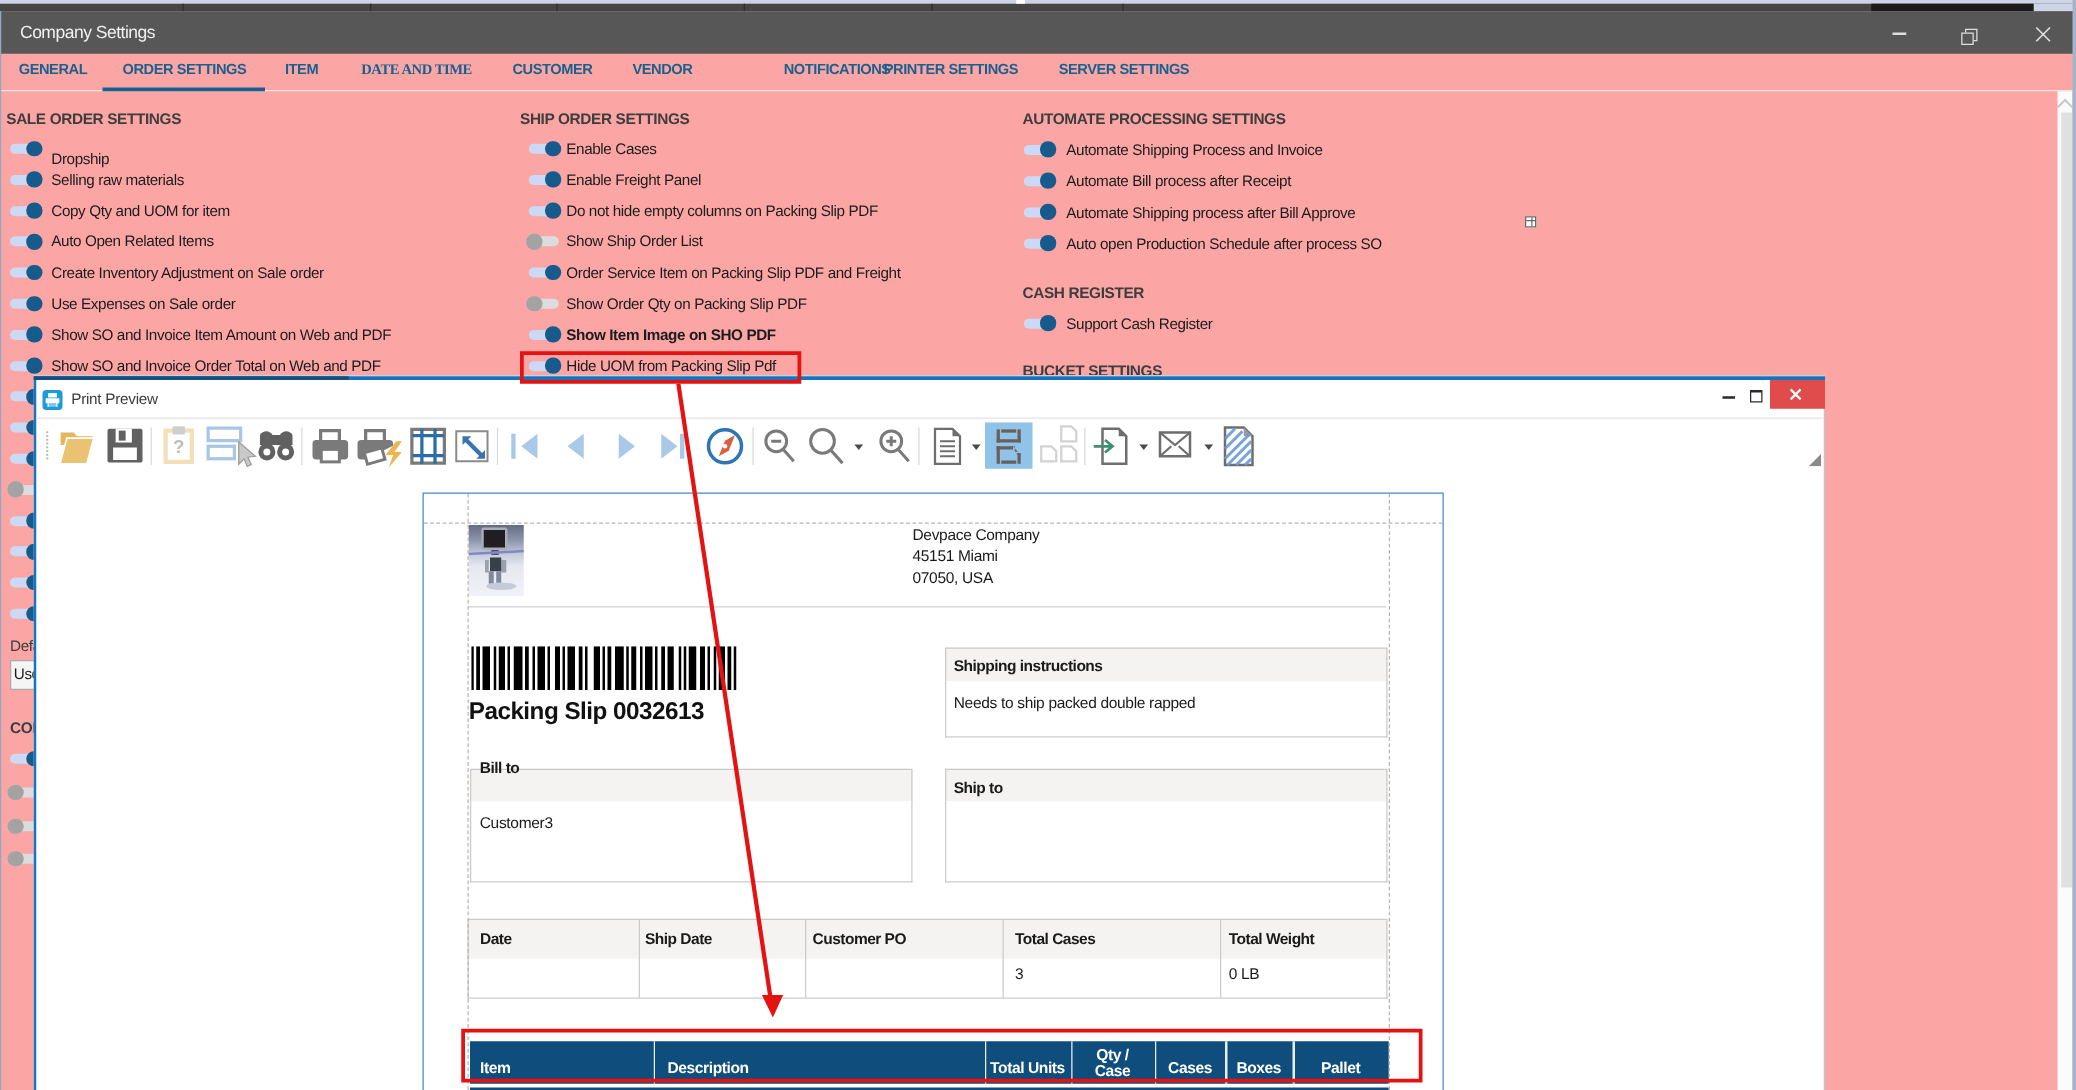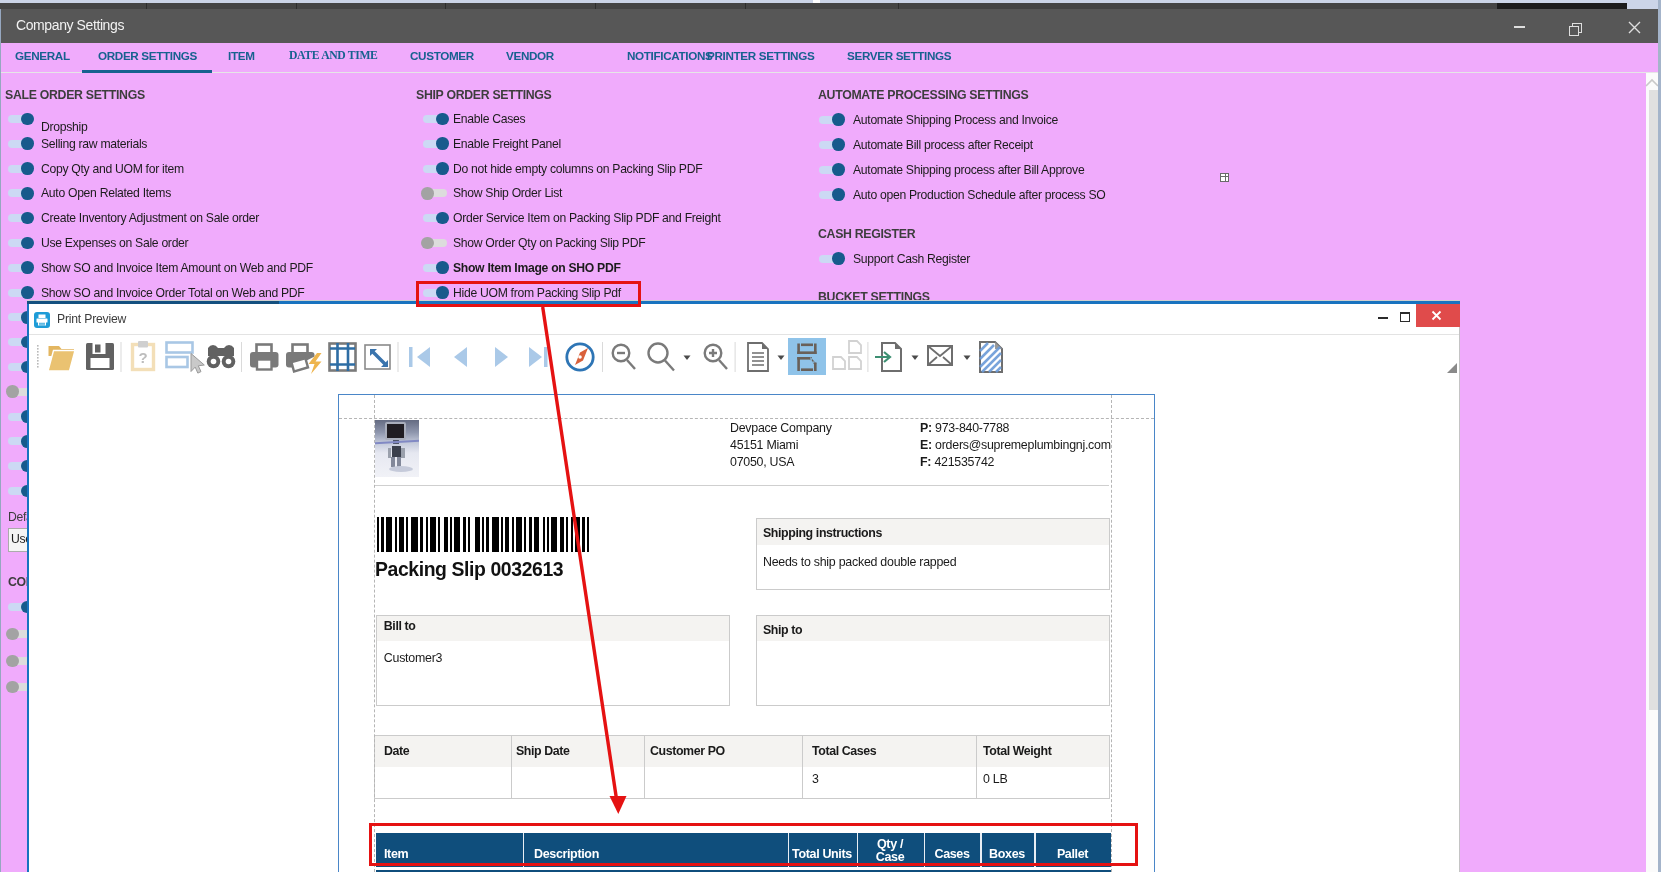--- a/index.html
+++ b/index.html
@@ -1,17 +1,17 @@
 <!DOCTYPE html>
 <html><head>
 <meta charset="utf-8">
 <style>
   html,body{margin:0;padding:0;}
   body{font-family:"Liberation Sans",sans-serif;}
-  #root{position:relative;width:1661px;height:872px;background:#f0abfc;overflow:hidden;}
+  #root{position:relative;width:1661px;height:872px;background:#fca5a5;overflow:hidden;}
   .abs{position:absolute;}
   .lbl{position:absolute;font-size:12.2px;color:#1c1c1c;white-space:nowrap;letter-spacing:-0.3px;}
   .hdr{position:absolute;font-size:12.3px;font-weight:bold;color:#3d3d3d;white-space:nowrap;letter-spacing:-0.3px;}
   .tg{position:absolute;width:24px;height:8px;border-radius:4px;background:#ccd9f4;}
   .tg::after{content:'';position:absolute;right:-2px;top:-2.4px;width:12.6px;height:12.6px;border-radius:50%;background:#175a8c;}
   .tgg{position:absolute;width:24px;height:8px;border-radius:4px;background:#dcdcdc;}
   .tgg::after{content:'';position:absolute;left:-2px;top:-2.4px;width:12.6px;height:12.6px;border-radius:50%;background:#a3a3a3;}
   .tab{position:absolute;top:49px;font-size:11.7px;font-weight:bold;color:#17618f;white-space:nowrap;letter-spacing:-0.35px;}
   .pghdr{position:absolute;background:#f4f3f1;border:1px solid #cbcbcb;}
   .pgtxt{position:absolute;font-size:12.4px;color:#1a1a1a;white-space:nowrap;letter-spacing:-0.25px;}
@@ -339,21 +339,20 @@
       <div class="abs" style="left:-2px;top:21.5px;width:48px;height:2px;background:#8189c4;transform:rotate(-3deg);"></div>
       <div class="abs" style="left:13px;top:28px;width:3.5px;height:10px;background:#9aa0ac;"></div>
       <div class="abs" style="left:26.5px;top:28px;width:3.5px;height:10px;background:#9aa0ac;"></div>
       <div class="abs" style="left:17px;top:26px;width:9px;height:11px;background:#3a3f4c;"></div>
       <div class="abs" style="left:16.5px;top:37px;width:4px;height:10px;background:#82889a;"></div>
       <div class="abs" style="left:22.5px;top:37px;width:4px;height:10px;background:#82889a;"></div>
       <div class="abs" style="left:14px;top:46px;width:24px;height:6px;background:#c5cada;border-radius:50%;"></div>
     </div>
 
     <div class="pgtxt" style="left:391px;top:25px;line-height:17.2px;">Devpace Company<br>45151 Miami<br>07050, USA</div>
-    <div class="pgtxt" style="left:581px;top:25px;line-height:17.2px;"><b>P:</b> 973-840-7788<br><b>E:</b> orders@supremeplumbingnj.com<br><b>F:</b> 421535742</div>
     <div class="abs" style="left:36px;top:90px;width:734px;height:1px;background:#cfcfcf;"></div>
 
     <svg class="abs" style="left:38px;top:122px;" width="216" height="35" viewBox="0 0 216 35" fill="#000">
         <rect x="0" width="2" height="35"></rect>
         <rect x="4" width="3" height="35"></rect>
         <rect x="9" width="6" height="35"></rect>
         <rect x="18" width="2" height="35"></rect>
         <rect x="22" width="5" height="35"></rect>
         <rect x="29" width="2" height="35"></rect>
         <rect x="34" width="7" height="35"></rect>
@@ -389,21 +388,21 @@
       </svg>
     <div class="abs" style="left:36px;top:163px;font-size:19.4px;font-weight:bold;color:#111;white-space:nowrap;letter-spacing:-0.4px;">Packing Slip 0032613</div>
 
     <div class="pghdr" style="left:416.6px;top:123.2px;width:352px;height:27px;"></div>
     <div class="abs" style="left:416.6px;top:150.2px;width:352px;height:44px;border:1px solid #cbcbcb;border-top:none;background:#fff;"></div>
     <div class="pgtxt pgb" style="left:424px;top:131px;">Shipping instructions</div>
     <div class="pgtxt" style="left:424px;top:160px;">Needs to ship packed double rapped</div>
 
     <div class="pghdr" style="left:36.6px;top:219.7px;width:352px;height:26px;"></div>
     <div class="abs" style="left:36.6px;top:245.7px;width:352px;height:64px;border:1px solid #cbcbcb;border-top:none;background:#fff;"></div>
-    <div class="pgtxt pgb" style="left:44.8px;top:224px;">Bill to</div>
+    <div class="pgtxt pgb" style="left:44.8px;top:212px;">Bill to</div>
     <div class="pgtxt" style="left:44.8px;top:256px;">Customer3</div>
     <div class="pghdr" style="left:416.6px;top:219.7px;width:352px;height:26px;"></div>
     <div class="abs" style="left:416.6px;top:245.7px;width:352px;height:64px;border:1px solid #cbcbcb;border-top:none;background:#fff;"></div>
     <div class="pgtxt pgb" style="left:424px;top:228px;">Ship to</div>
 
     <div class="pghdr" style="left:35px;top:339.7px;width:734px;height:32px;"></div>
     <div class="abs" style="left:35px;top:371.7px;width:734px;height:31px;border:1px solid #cbcbcb;border-top:none;background:#fff;"></div>
     <div class="abs" style="left:171.5px;top:339.7px;width:1px;height:63px;background:#cbcbcb;"></div>
     <div class="abs" style="left:305px;top:339.7px;width:1px;height:63px;background:#cbcbcb;"></div>
     <div class="abs" style="left:463px;top:339.7px;width:1px;height:63px;background:#cbcbcb;"></div>

